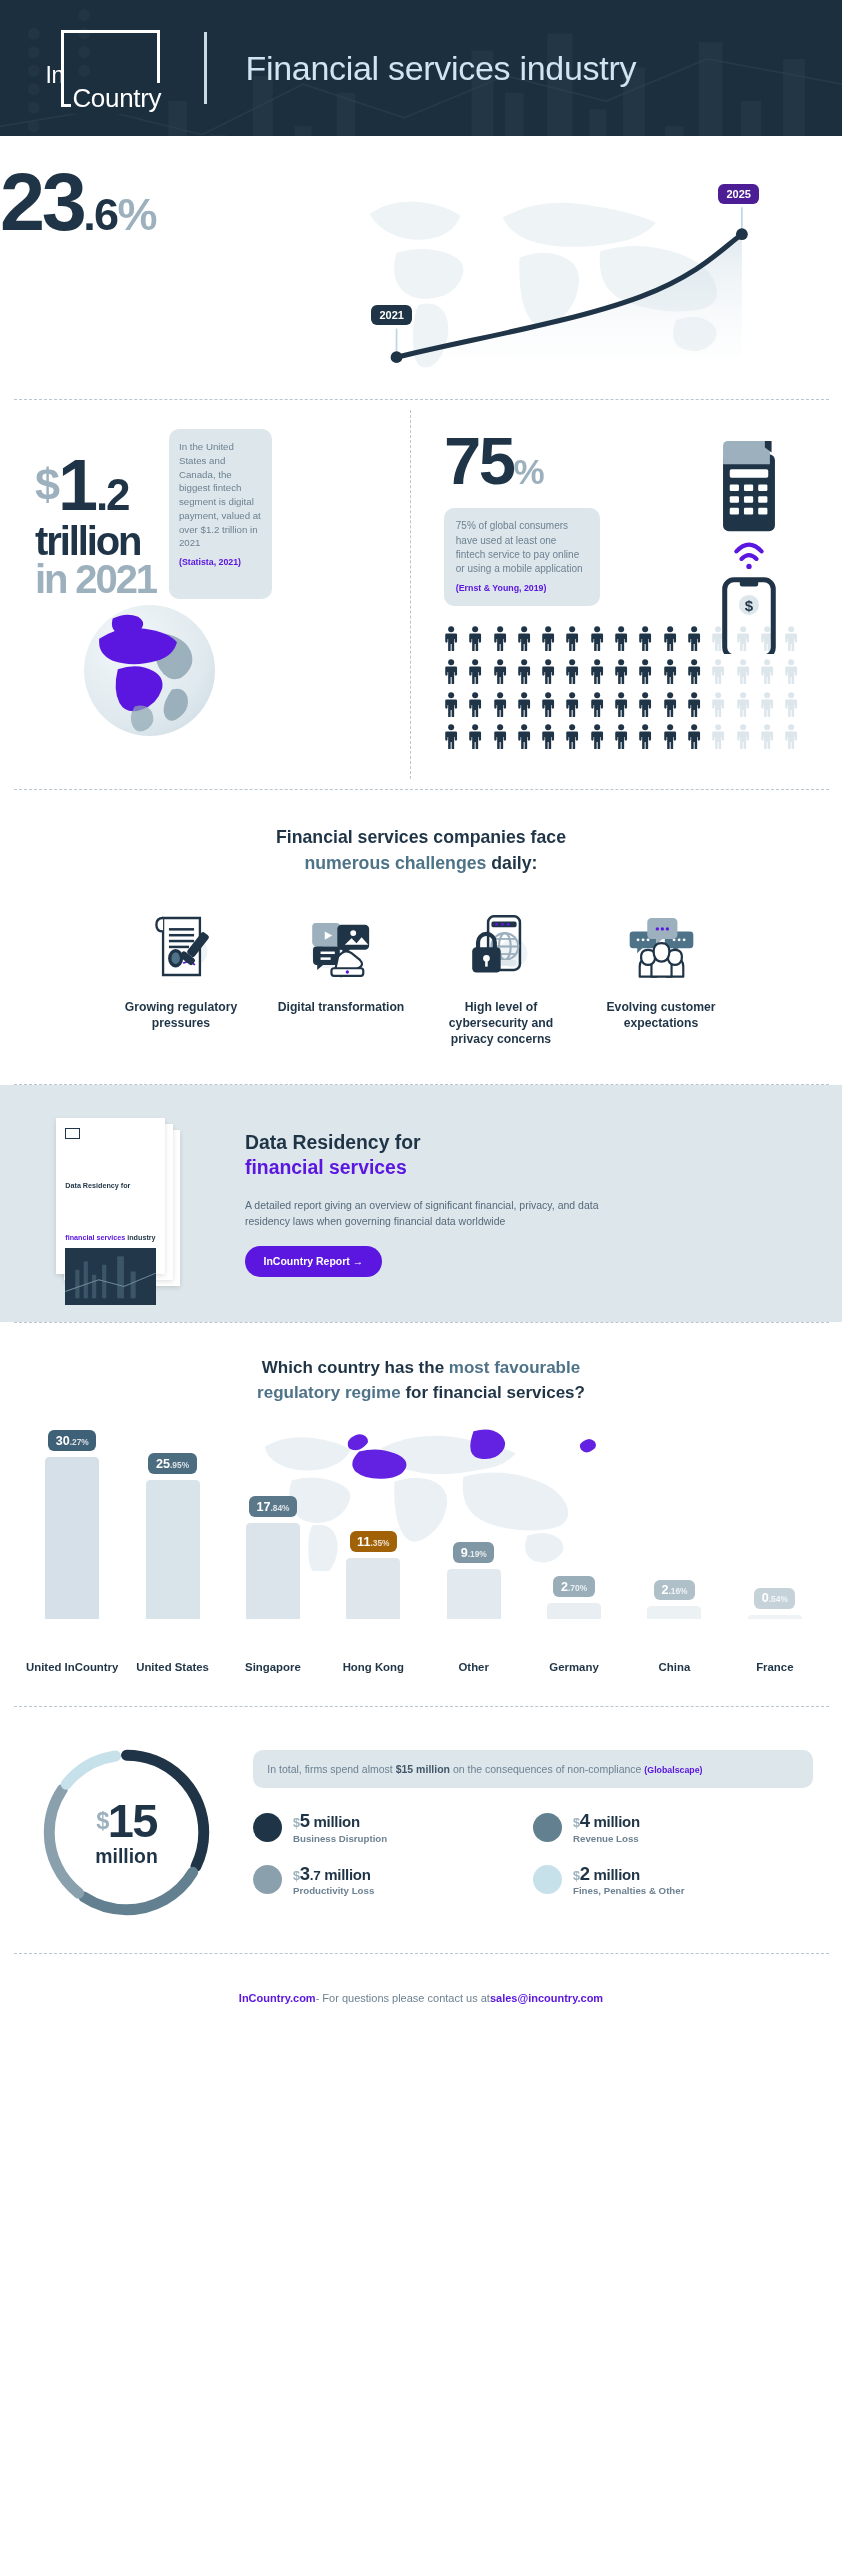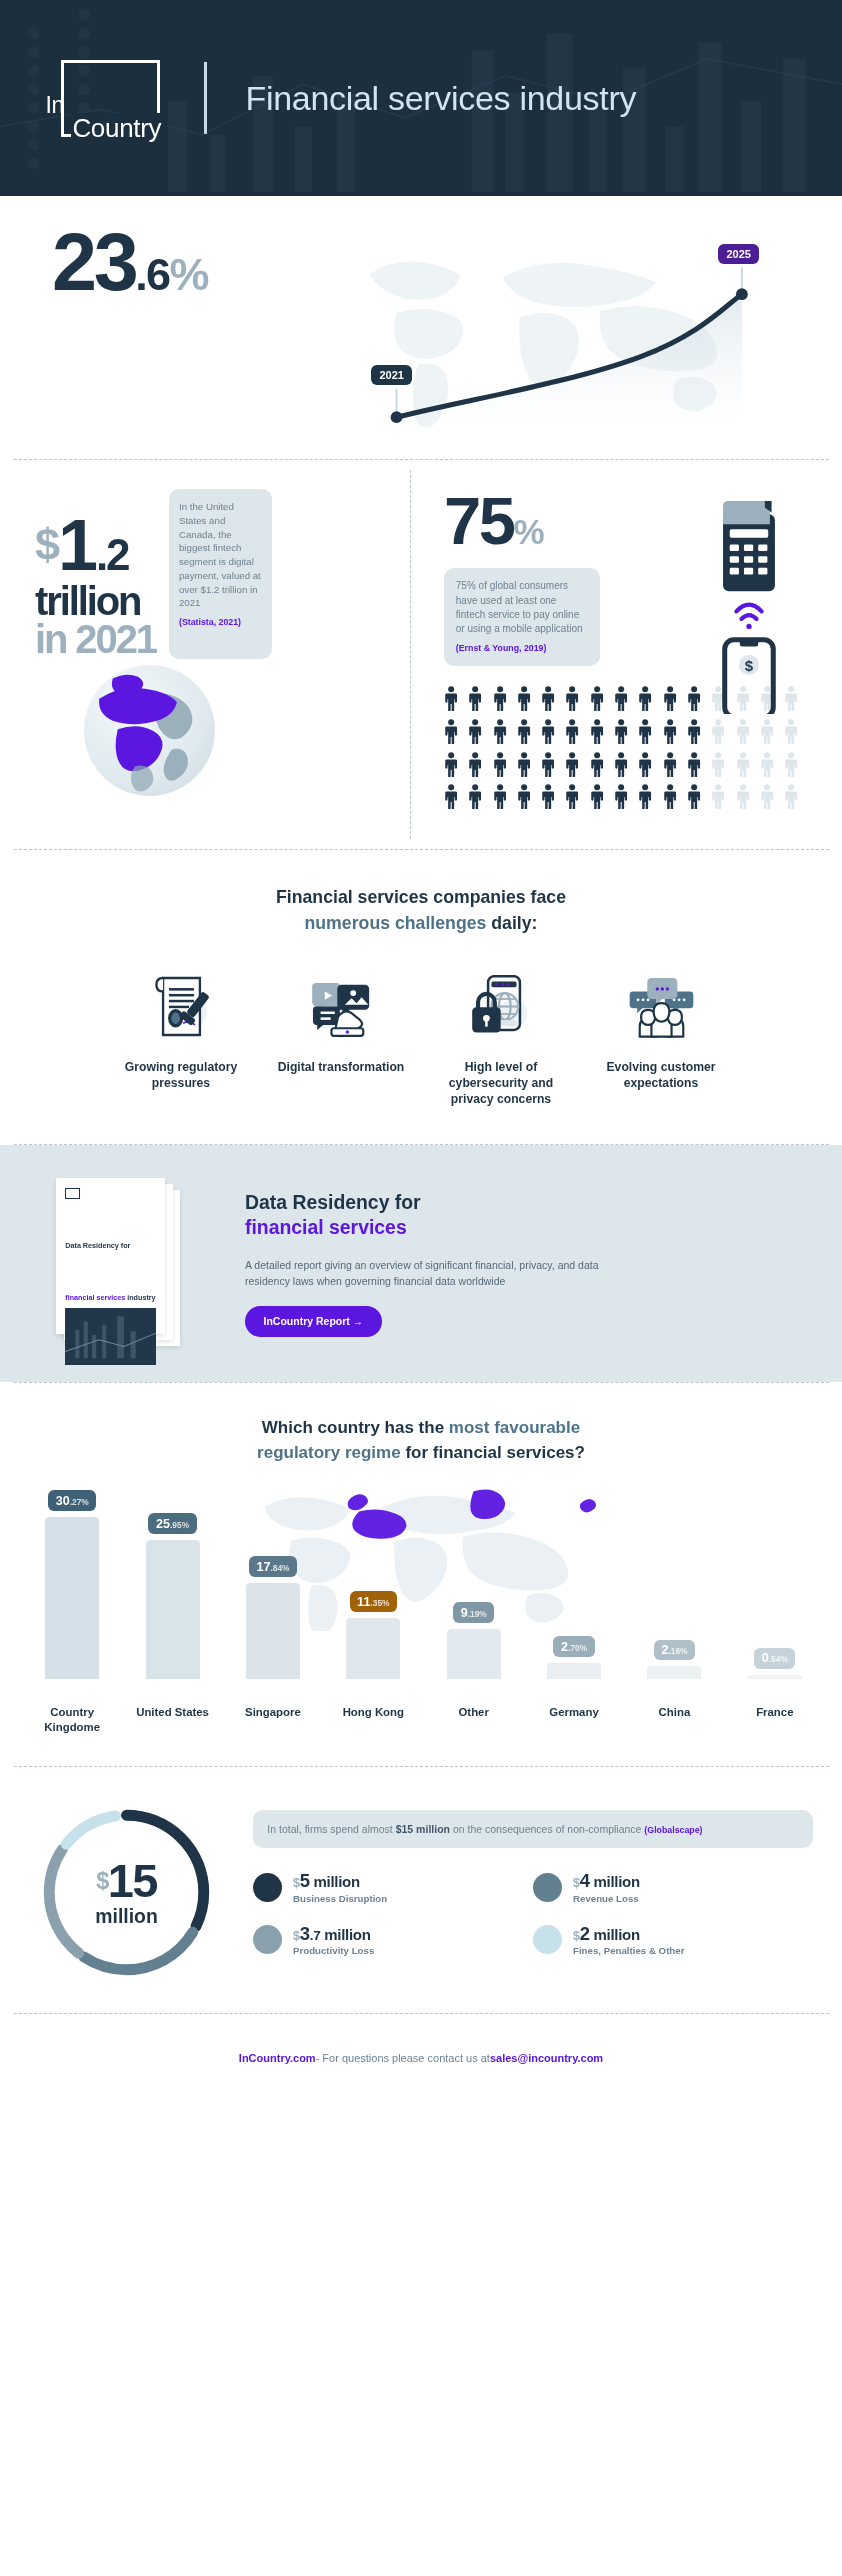--- a/index.html
+++ b/index.html
@@ -7,21 +7,21 @@
     width: 842px;
     font-family: "Liberation Sans", sans-serif;
     background: #ffffff;
     color: #1f3446;
     -webkit-font-smoothing: antialiased;
   }
   .page { width: 842px; position: relative; overflow: hidden; }
 
   
   .header {
-    height: 196px;
+    height: 136px;
     background: #1c2f3f;
     position: relative;
     display: flex;
     align-items: center;
     padding-left: 61px;
     overflow: hidden;
   }
   .header-bg { position:absolute; inset:0; opacity:.28; }
   .logo-box {
     width: 99px; height: 77px; border: 3.4px solid #ffffff;
@@ -53,21 +53,21 @@
   .cite { color: #5b17e0; font-weight: bold; font-size: 8.8px; display:block; margin-top: 5.9px; }
   .callout {
     background: #dde6eb; border-radius: 10px; color: #6d8292;
     padding: 13.5px 15px; line-height: 1.42;
   }
   .grey { color: #9cb0bd; }
   .steel { color: #4e7389; }
 
   
   .s1 { height: 263px; display: flex; padding: 29px 0 0 0; }
-  .s1-left { width: 312px; padding-left: 52px; flex: none; }
+  .s1-left { width: 312px; flex: none; }
   .big-num { font-size: 81px; font-weight: bold; line-height: .92; letter-spacing: -3.4px; }
   .big-num .dec { font-size: 45px; letter-spacing: -1.7px; }
   .big-num .pct { font-size: 45px; color: #9cb0bd; letter-spacing: -1.7px; }
   .s1-callout { width: 253px; margin-top: 18.5px; font-size: 11.4px; }
   .s1-right { flex: 1; position: relative; }
   .worldmap { position:absolute; }
 
   .chip {
     position: absolute; color: #fff; font-size: 11px; font-weight: 600;
     border-radius: 5.9px; padding: 4.2px 8.4px; background: #1f3446;
@@ -796,21 +796,21 @@
           <div class="barlabel" style="background:#b0c0c9;"><span>2</span><span class="frac">.16%</span></div>
           <div class="bar" style="height:12.6px;background:#ecf1f4;"></div>
         </div>
         <div class="barcol">
           <div class="barlabel" style="background:#c6d2da;"><span>0</span><span class="frac">.54%</span></div>
           <div class="bar" style="height:4.2px;background:#eff3f6;"></div>
         </div>
       </div>
 
       <div class="xlabels">
-        <div class="xlab">Country Kingdome</div>
+        <div class="xlab">United InCountry</div>
         <div class="xlab">United States</div>
         <div class="xlab">Singapore</div>
         <div class="xlab">Hong Kong</div>
         <div class="xlab">Other</div>
         <div class="xlab">Germany</div>
         <div class="xlab">China</div>
         <div class="xlab">France</div>
       </div>
     </div>
   </div>

